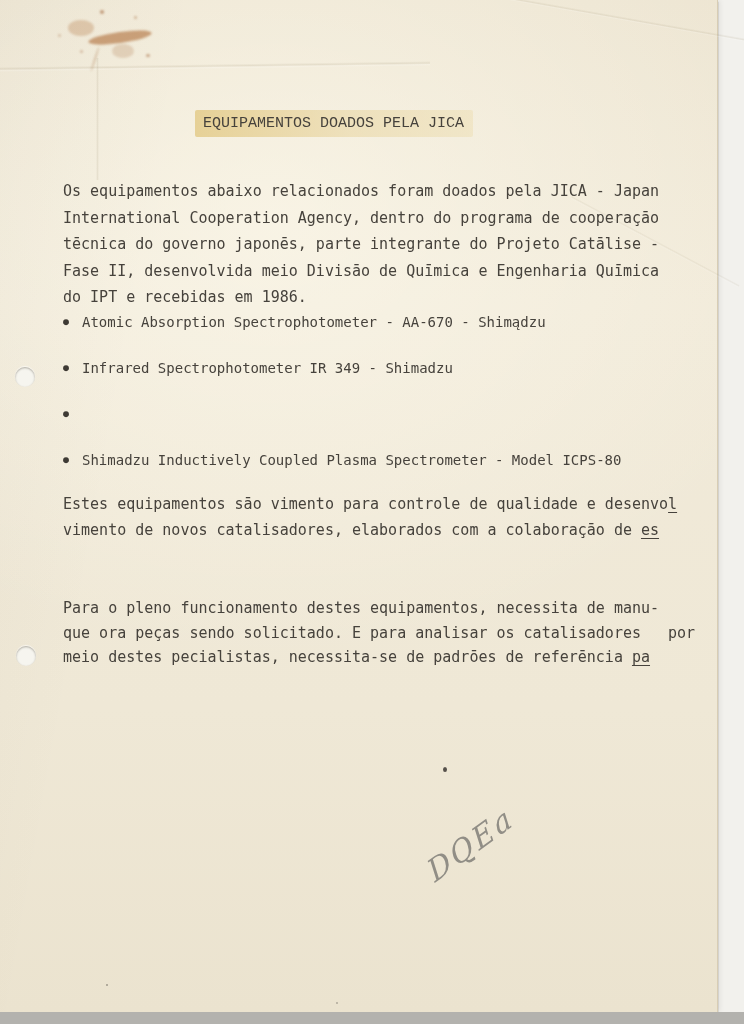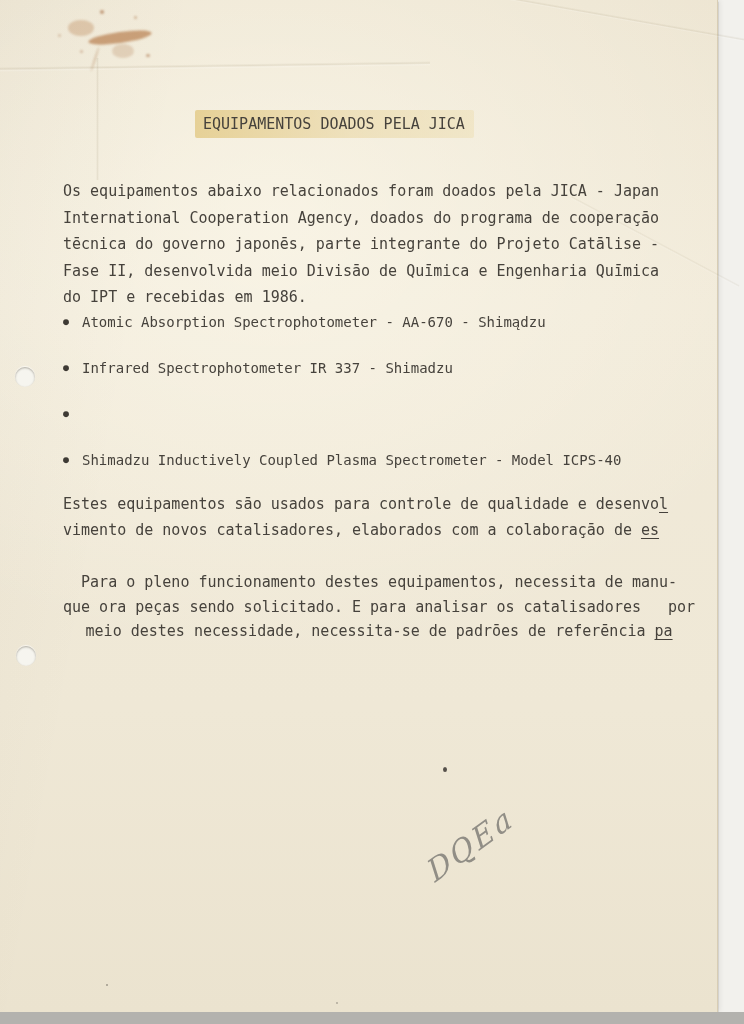--- a/index.html
+++ b/index.html
@@ -52,28 +52,29 @@
   .st-s5{left:18px;top:30px;width:3px;height:3px;background:rgba(150,80,30,0.25);}
   
   .hole{position:absolute;width:20px;height:20px;border-radius:50%;background:#f6f5ef;
     box-shadow: inset 0 1px 2px rgba(90,85,70,0.45), 0 -1px 1px rgba(255,255,255,0.6);}
   .hole-1{left:15px;top:367px;}
   .hole-2{left:16px;top:646px;}
   
   .title-band{
     position:absolute;left:195px;top:110px;padding:4px 9px 5px 8px;border-radius:2px;
     background:linear-gradient(90deg, rgba(226,200,130,0.78), rgba(232,212,158,0.55) 55%, rgba(237,222,178,0.5));
+    font-family:Liberation Mono, monospace;
   }
   .title-text{font-size:15px;color:var(--ink);white-space:pre;}
   
   .para{position:absolute;left:63px;color:var(--ink);font-size:15px;}
   .line{white-space:pre;}
   .p1{top:178px;line-height:26.5px;}
   .p2{top:491px;line-height:26px;}
-  .p3{top:570px;line-height:24.5px;text-align:center;}
+  .p3{top:596px;line-height:24.5px;}
   .ul{text-decoration:underline;text-underline-offset:3px;}
   .equip{position:absolute;left:63px;top:314px;margin:0;padding:0;list-style:none;color:var(--ink);}
   .equip li{display:flex;align-items:flex-start;margin:0 0 29px 0;height:17px;}
   .equip .bullet{width:19px;font-size:10px;line-height:16px;color:#3e3a34;flex:none;}
   .equip .item-text{font-size:14px;line-height:17px;white-space:pre;}
   
   .speck{position:absolute;border-radius:50%;background:#55504a;}
   .speck-1{left:443px;top:767px;width:4px;height:5px;}
   .speck-2{left:106px;top:984px;width:2px;height:2px;opacity:.5;}
   .speck-3{left:336px;top:1002px;width:2px;height:2px;opacity:.4;}
@@ -110,53 +111,53 @@
 
     <div class="hole hole-1"></div>
     <div class="hole hole-2"></div>
 
     <div class="title-band">
       <span class="title-text">EQUIPAMENTOS DOADOS PELA JICA</span>
     </div>
 
     <div class="para p1">
       <div class="line"><span>Os equipamentos abaixo relacionados foram doados pela JICA - Japan</span><span class="ul"></span></div>
-      <div class="line"><span>International Cooperation Agency, doados do programa de cooperaçāo</span><span class="ul"></span></div>
+      <div class="line"><span>International Cooperation Agency, dentro do programa de cooperaçāo</span><span class="ul"></span></div>
       <div class="line"><span>tēcnica do governo japonēs, parte integrante do Projeto Catālise -</span><span class="ul"></span></div>
       <div class="line"><span>Fase II, desenvolvida meio Divisāo de Quīmica e Engenharia Quīmica</span><span class="ul"></span></div>
       <div class="line"><span>do IPT e recebidas em 1986.</span><span class="ul"></span></div>
     </div>
 
     <ul class="equip">
       <li>
         <span class="bullet">●</span>
         <span class="item-text">Atomic Absorption Spectrophotometer - AA-670 - Shimądzu</span>
       </li>
       <li>
         <span class="bullet">●</span>
-        <span class="item-text">Infrared Spectrophotometer IR 337 - Shimadzu</span>
+        <span class="item-text">Infrared Spectrophotometer IR 349 - Shimadzu</span>
       </li>
       <li>
         <span class="bullet">●</span>
       </li>
       <li>
         <span class="bullet">●</span>
-        <span class="item-text">Shimadzu Inductively Coupled Plasma Spectrometer - Model ICPS-40</span>
+        <span class="item-text">Shimadzu Inductively Coupled Plasma Spectrometer - Model ICPS-80</span>
       </li>
     </ul>
 
     <div class="para p2">
-      <div class="line"><span>Estes equipamentos sāo usados para controle de qualidade e desenvo</span><span class="ul">l</span></div>
+      <div class="line"><span>Estes equipamentos sāo vimento para controle de qualidade e desenvo</span><span class="ul">l</span></div>
       <div class="line"><span>vimento de novos catalisadores, elaborados com a colaboraçāo de </span><span class="ul">es</span></div>
     </div>
 
     <div class="para p3">
       <div class="line"><span>Para o pleno funcionamento destes equipamentos, necessita de manu-</span><span class="ul"></span></div>
       <div class="line"><span>que ora peças sendo solicitado. E para analisar os catalisadores   por</span><span class="ul"></span></div>
-      <div class="line"><span>meio destes necessidade, necessita-se de padrōes de referēncia </span><span class="ul">pa</span></div>
+      <div class="line"><span>meio destes pecialistas, necessita-se de padrōes de referēncia </span><span class="ul">pa</span></div>
     </div>
 
     <div class="speck speck-1"></div>
     <div class="speck speck-2"></div>
     <div class="speck speck-3"></div>
 
     <div class="handwriting">DQEa</div>
   </div>
 
   <div class="bottom-strip"></div>

